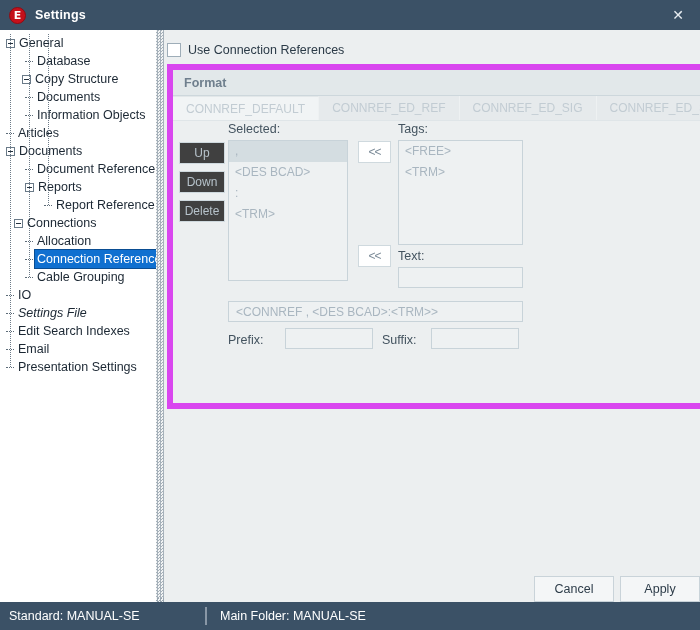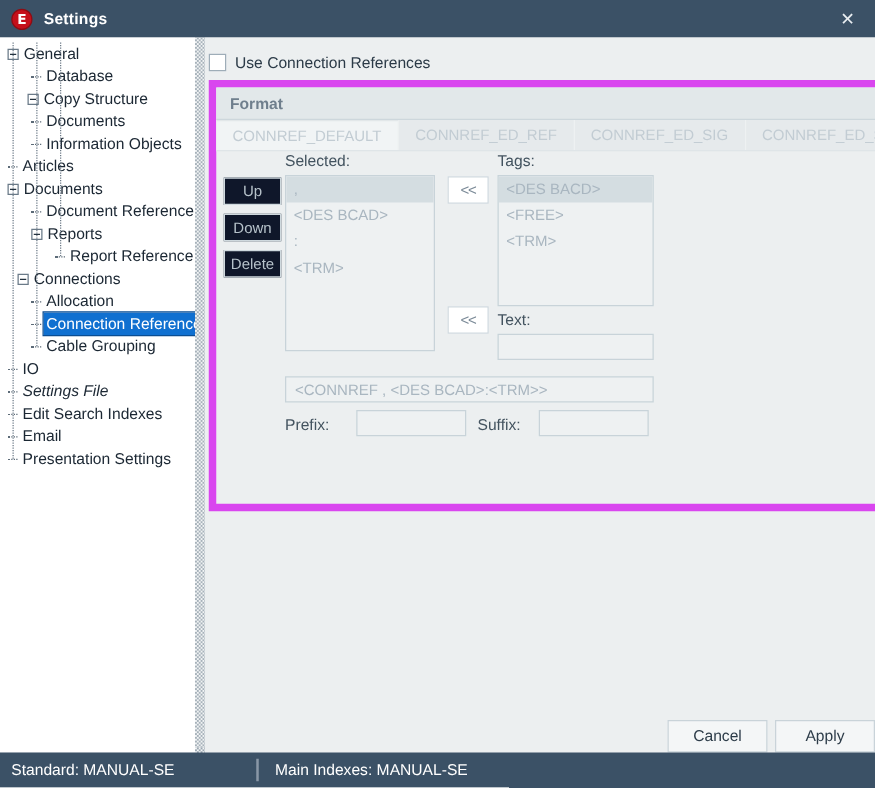--- a/index.html
+++ b/index.html
@@ -154,21 +154,21 @@
     margin-left: auto; display: flex; align-items: center; height: 24px;
   }
   .tabnav span {
     width: 34px; text-align: center; color: #ccd5da; font-size: 10px;
   }
 
   .body-area { position: absolute; left: 0; top: 51px; width: 100%; bottom: 0; }
 
   .side-btn {
     position: absolute; width: 46px; height: 22px;
-    background: #0f172a; border: 1px solid #cfd9de;
+    background: #404040; border: 1px solid #cfd9de;
     color: #b6c2ca; font-size: 12px;
     display: flex; align-items: center; justify-content: center;
   }
 
   .lbl {
     position: absolute; font-size: 12.5px; color: #43535f;
   }
 
   .listbox {
     position: absolute;
@@ -360,21 +360,20 @@
             <div class="litem">&lt;DES BCAD&gt;</div>
             <div class="litem">:</div>
             <div class="litem">&lt;TRM&gt;</div>
           </div>
 
         <div class="mv-btn" style="left:185px; top:20px;">&lt;&lt;</div>
         <div class="mv-btn" style="left:185px; top:124px;">&lt;&lt;</div>
 
         <div class="lbl" style="left:225px; top:1px;">Tags:</div>
         <div class="listbox" id="tags-list" style="left:225px; top:19px; width:125px; height:105px;">
-            <div class="litem sel">&lt;DES BACD&gt;</div>
             <div class="litem">&lt;FREE&gt;</div>
             <div class="litem">&lt;TRM&gt;</div>
           </div>
 
         <div class="lbl" style="left:225px; top:128px;">Text:</div>
         <div class="txtfield" style="left:225px; top:146px; width:125px; height:21px;"></div>
 
         <div class="preview" style="left:55px; top:180px; width:295px; height:21px;">&lt;CONNREF , &lt;DES BCAD&gt;:&lt;TRM&gt;&gt;</div>
 
         <div class="lbl" style="left:55px; top:212px;">Prefix:</div>
@@ -387,16 +386,16 @@
     </div>
 
     <div class="btm-btn" style="left:370px; top:546px;">Cancel</div>
     <div class="btm-btn" style="left:456px; top:546px;">Apply</div>
 
   </div>
 
   <div class="statusbar">
     <div class="status-item" style="margin-left:9px; width:196px;">Standard: MANUAL-SE</div>
     <div class="status-sep"></div>
-    <div class="status-item" style="margin-left:13px;">Main Indexes: MANUAL-SE</div>
+    <div class="status-item" style="margin-left:13px;">Main Folder: MANUAL-SE</div>
   </div>
 
 </div>
 
 </body></html>

